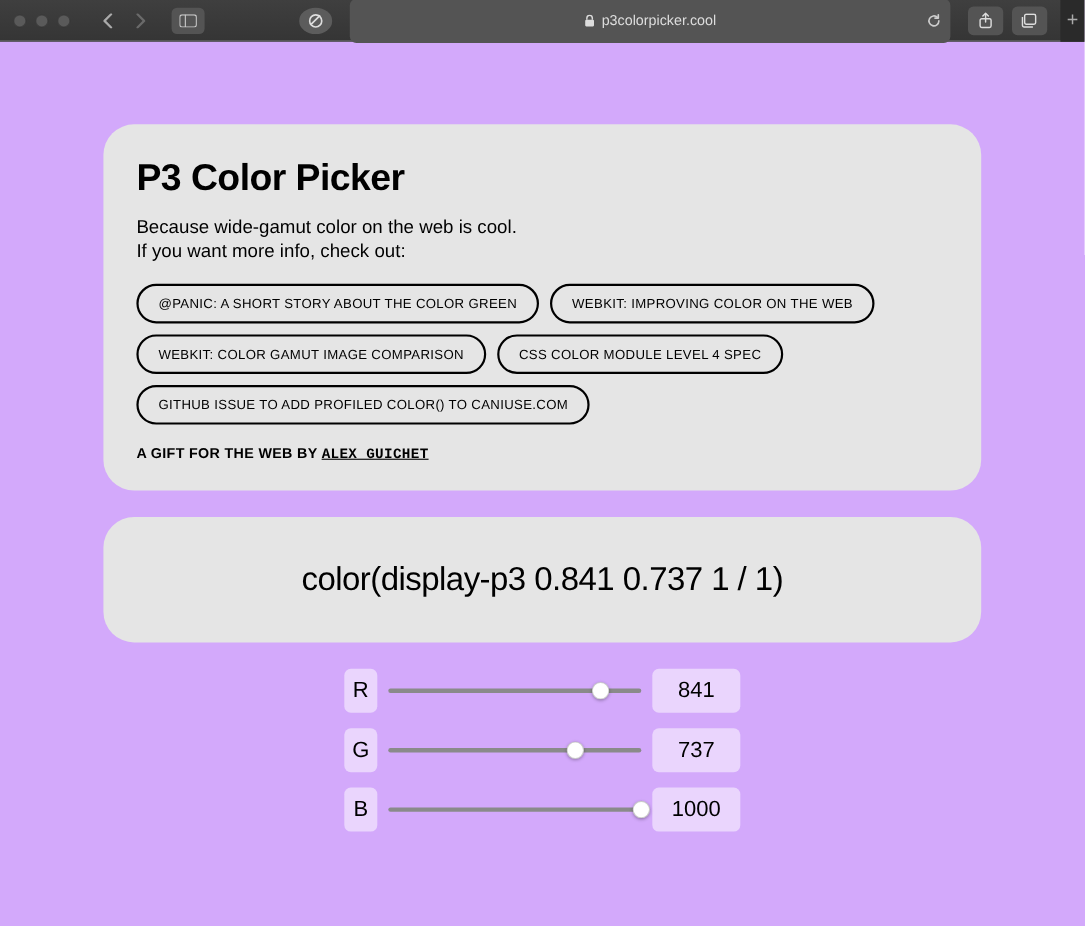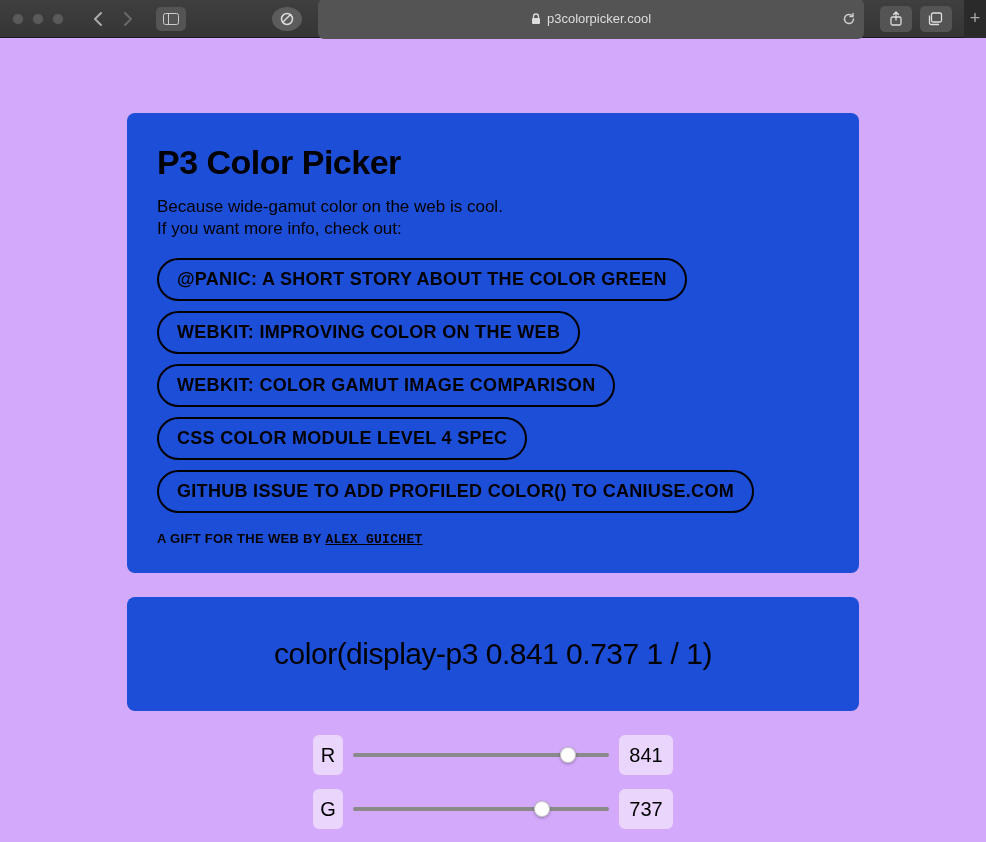--- a/index.html
+++ b/index.html
@@ -57,24 +57,24 @@
     }
 
     
     .page {
       height: calc(842px - 38px);
       background: #d3a9fb;
       overflow: auto;
       padding-top: 75px;
     }
     .card {
-      width: 732px;
+      width: 798px;
       margin: 0 auto 24px auto;
-      background: #1d4ed8;
-      border-radius: 8px;
+      background: #e5e5e5;
+      border-radius: 28px;
       padding: 30px 30px 26px 30px;
     }
     .card.output {
       padding: 40px 30px;
       text-align: center;
     }
     h1 {
       font-size: 34px;
       font-weight: 900;
       letter-spacing: -0.5px;
@@ -87,22 +87,22 @@
       color: #000;
       margin-bottom: 18px;
     }
     .pill-row {
       display: flex; flex-wrap: wrap; gap: 10px; margin-bottom: 18px;
     }
     .pill {
       border: 2.5px solid #000;
       border-radius: 999px;
       padding: 9px 18px;
-      font-size: 18px;
-      font-weight: 700;
+      font-size: 12px;
+      font-weight: 400;
       letter-spacing: 0.3px;
       color: #000;
       text-transform: uppercase;
       cursor: pointer;
       text-align: right;
     }
     .credit {
       font-size: 13px;
       font-weight: 800;
       letter-spacing: 0.3px;
@@ -127,21 +127,21 @@
       display: flex; align-items: center; gap: 10px;
     }
     .slider-label, .slider-value {
       background: #ead5fd;
       border-radius: 6px;
       height: 40px;
       display: flex; align-items: center; justify-content: center;
       font-size: 20px; font-weight: 500; color: #000;
     }
     .slider-label { width: 30px; }
-    .slider-value { width: 54px; padding: 0 6px; }
+    .slider-value { width: 80px; padding: 0 6px; }
     .slider-track-wrap { flex: 1; position: relative; height: 40px; display: flex; align-items: center; }
     .slider-track {
       width: 100%; height: 4px; background: #8a8a8a; border-radius: 2px;
       position: relative;
     }
     .slider-thumb {
       width: 16px; height: 16px; border-radius: 50%;
       background: #fff; border: 0.5px solid rgba(0,0,0,0.2);
       box-shadow: 0 1px 3px rgba(0,0,0,0.3);
       position: absolute; top: 50%; transform: translate(-50%, -50%);

